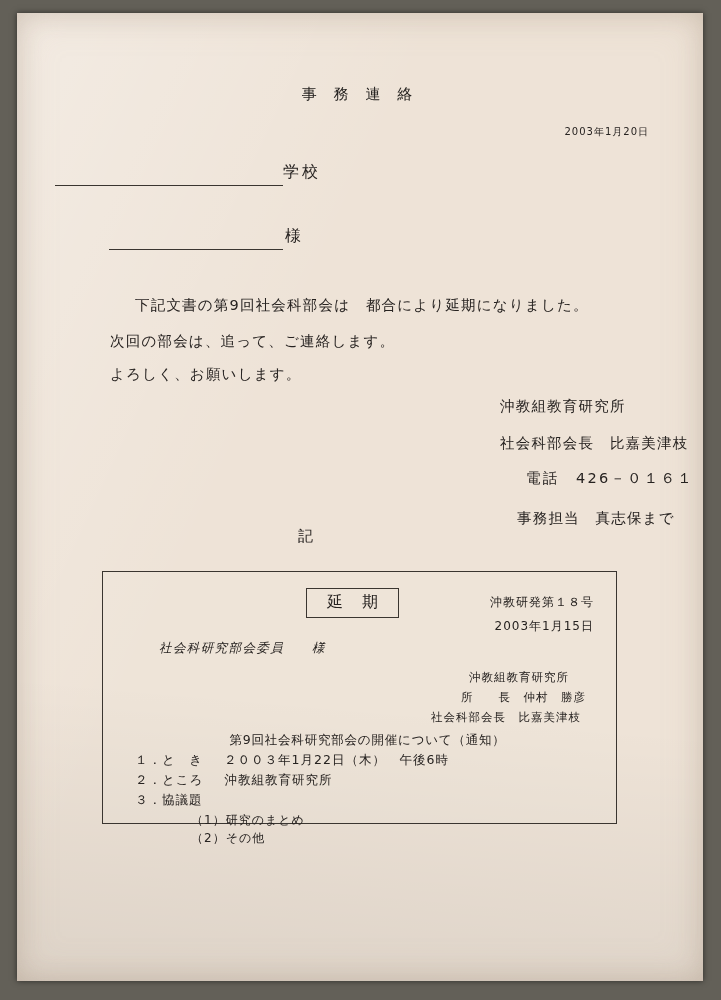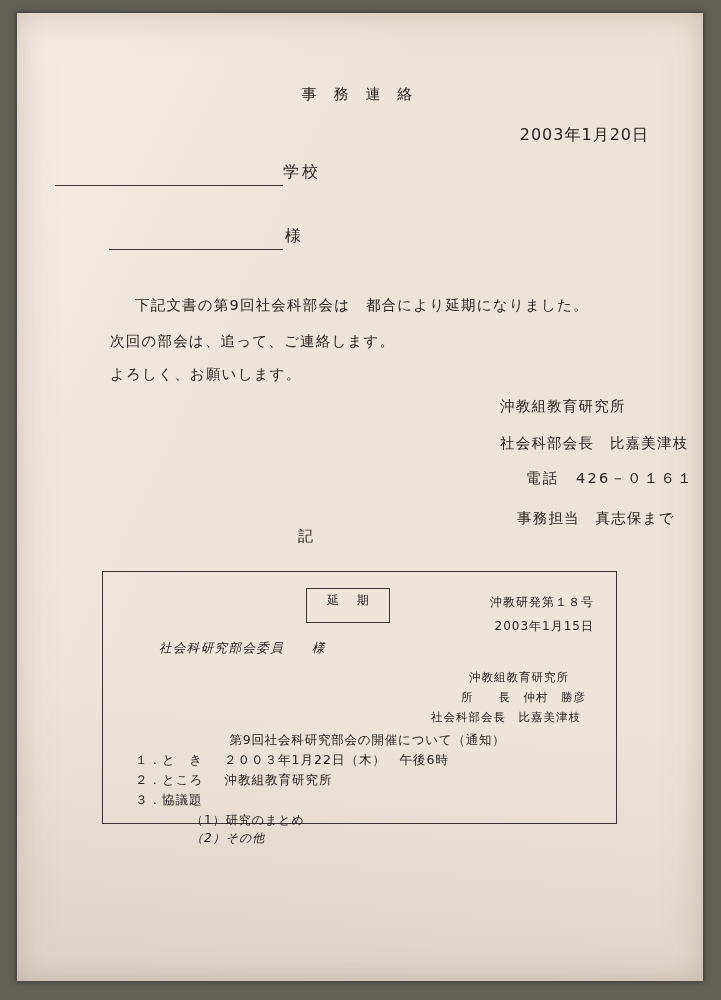--- a/index.html
+++ b/index.html
@@ -53,21 +53,21 @@
     top: 72px;
     text-align: center;
     font-size: 15px;
     letter-spacing: 6px;
     color: #23201e;
   }
   .date-top {
     position: absolute;
     right: 54px;
     top: 112px;
-    font-size: 16px;
+    font-size: 10px;
     letter-spacing: 1px;
   }
   .blank-line {
     position: absolute;
     border-bottom: 1.4px solid #3a3530;
   }
   .line-gakko { left: 38px; top: 172px; width: 228px; }
   .line-sama  { left: 92px; top: 236px; width: 174px; }
 
   .lbl-gakko {
@@ -123,22 +123,22 @@
     width: 513px;
     height: 251px;
     border: 1.3px solid #3a3530;
     background: rgba(255,255,255,0.04);
   }
   .enki-box {
     position: absolute;
     left: 203px;
     top: 16px;
     border: 1.3px solid #3a3530;
-    padding: 3px 13px 13px 13px;
-    font-size: 12px;
+    padding: 3px 13px 4px 13px;
+    font-size: 16px;
     letter-spacing: 7px;
     text-indent: 7px;
   }
   .n-right {
     position: absolute;
     font-size: 12px;
     letter-spacing: 1px;
     white-space: nowrap;
   }
   .nr1 { right: 22px; top: 22px; }
@@ -175,21 +175,21 @@
   .n-item {
     position: absolute;
     font-size: 12.5px;
     letter-spacing: 1px;
     white-space: nowrap;
   }
   .ni1 { left: 32px; top: 180px; }
   .ni2 { left: 32px; top: 200px; }
   .ni3 { left: 32px; top: 220px; }
   .ni-sub1 { left: 88px; top: 240px; font-size: 12px; }
-  .ni-sub2 { left: 88px; top: 258px; font-size: 12px; font-style: italic; }
+  .ni-sub2 { left: 88px; top: 258px; font-size: 12px; }
 
   .ni-label { display: inline-block; }
   .ni-val { display: inline-block; margin-left: 16px; }
 </style>
 </head>
 <body>
 
 <div id="page">
   <div id="paper">
     <div class="doc">

